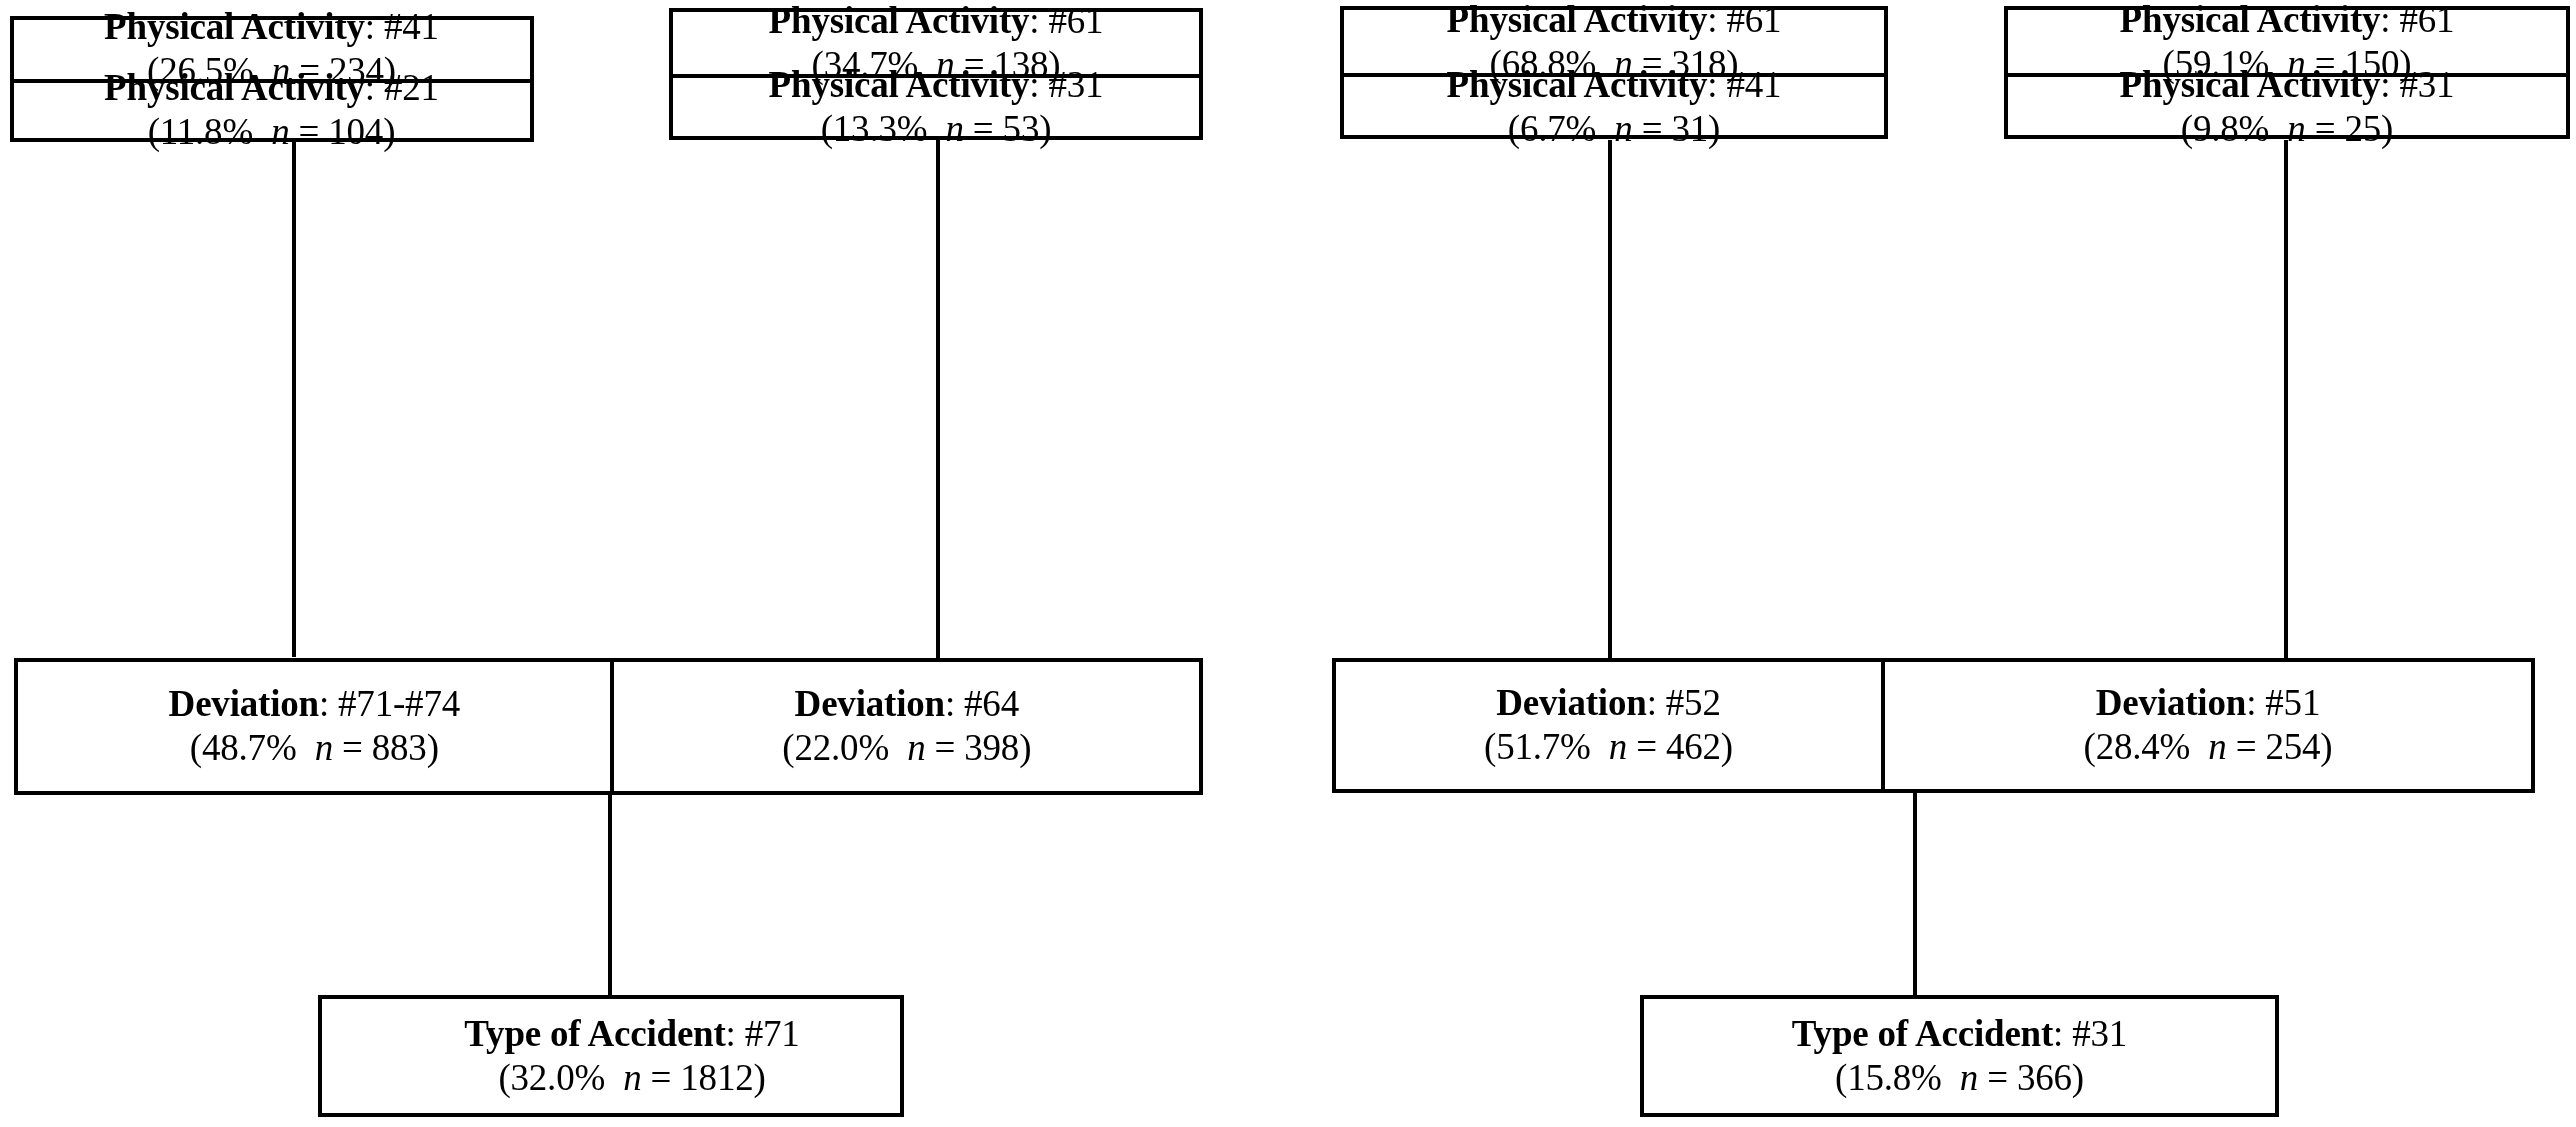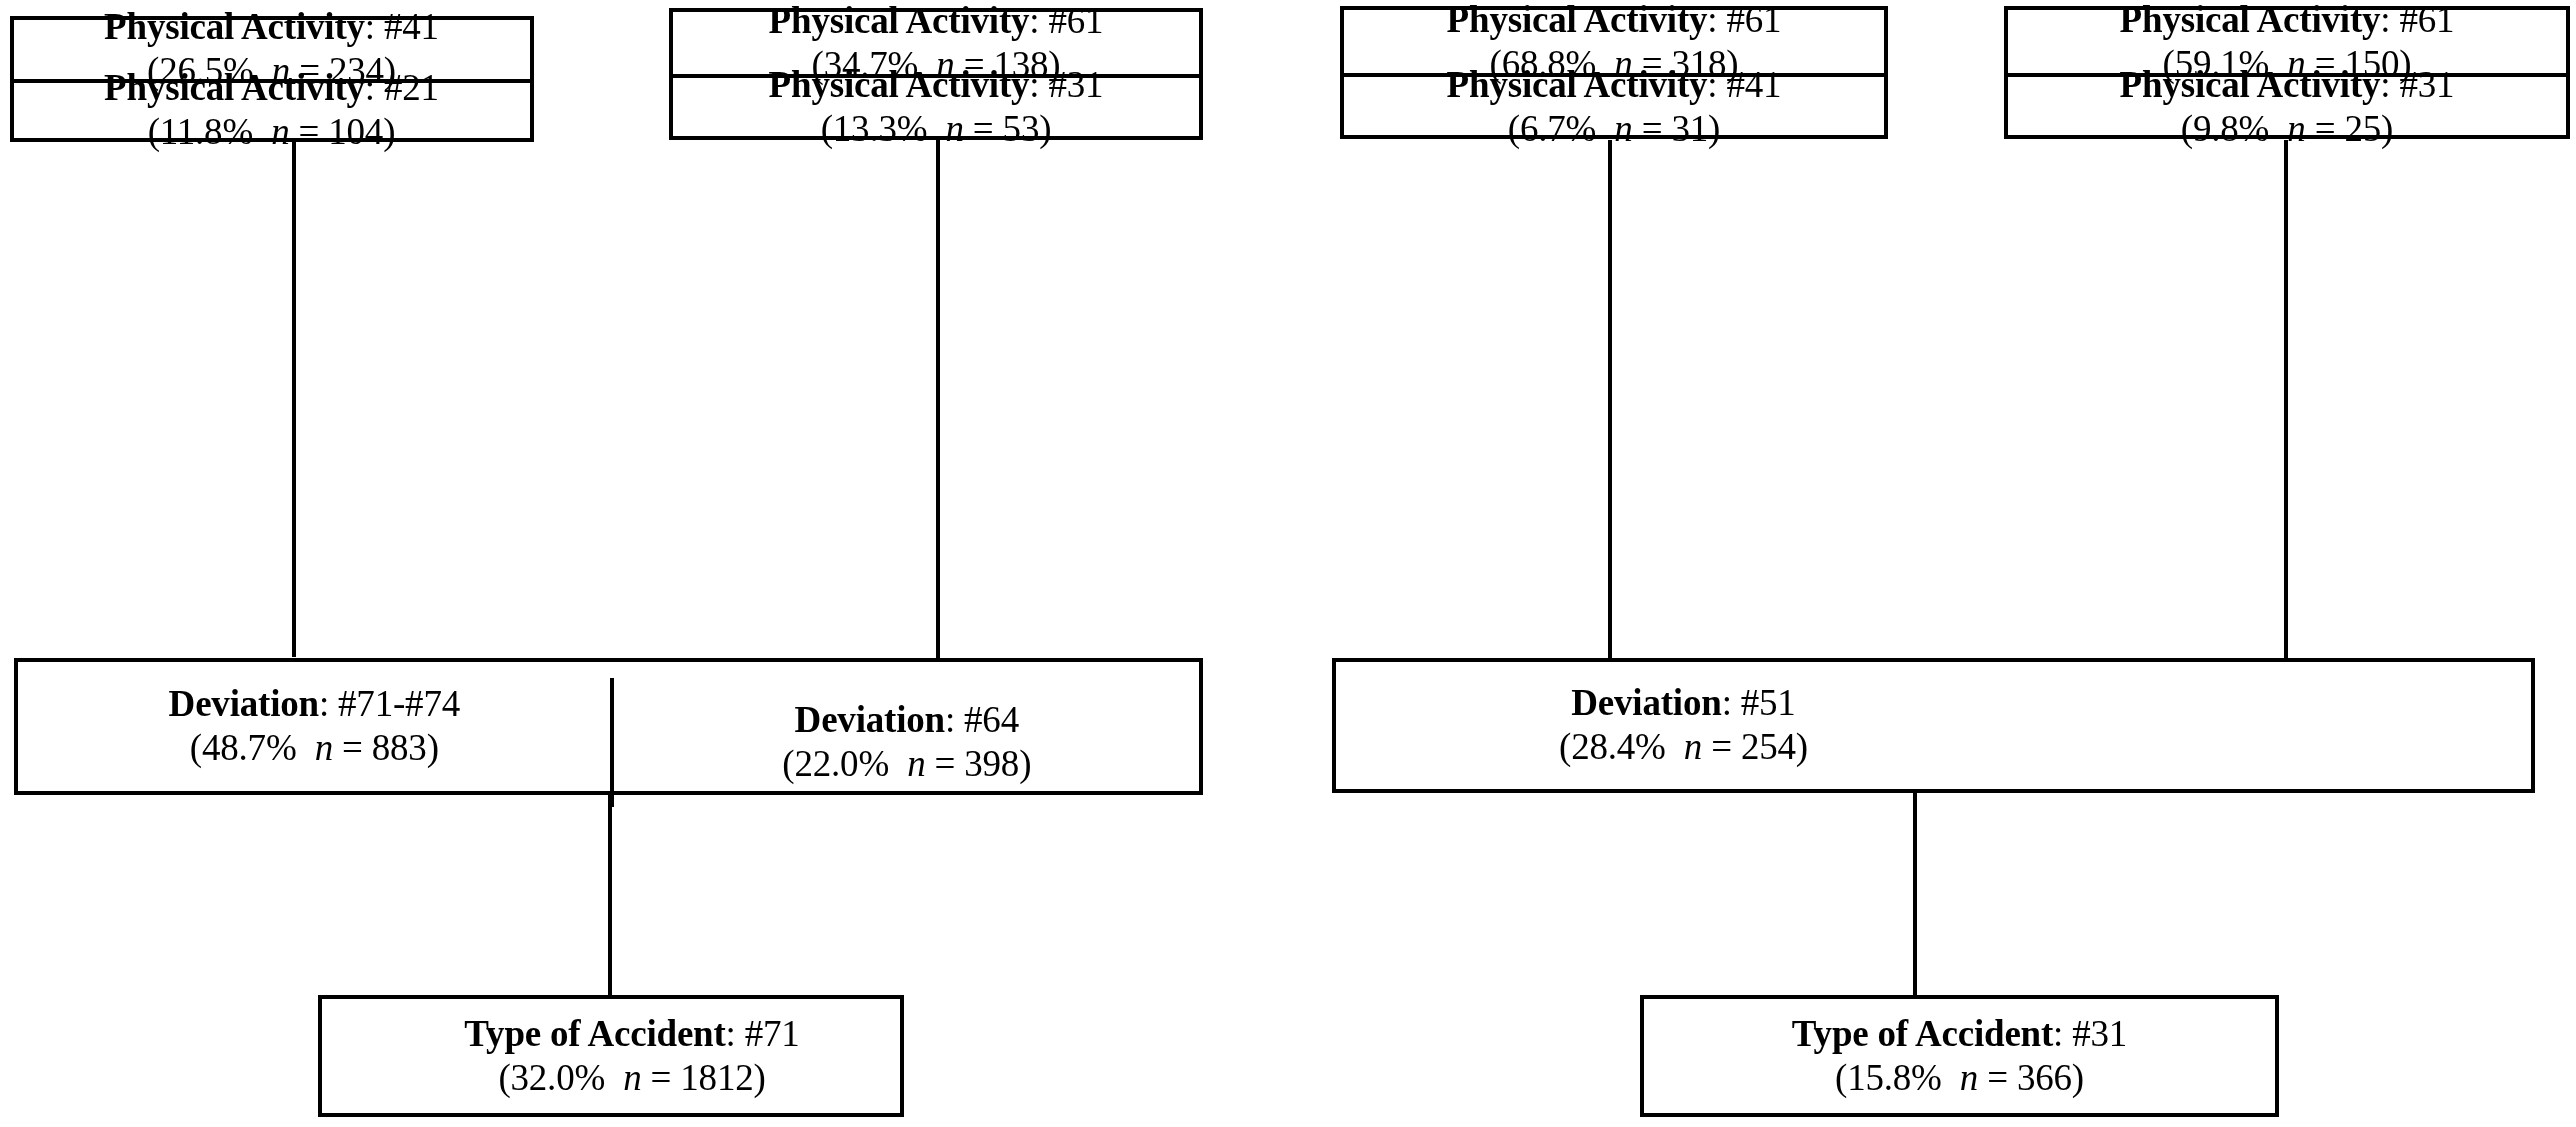--- a/index.html
+++ b/index.html
@@ -41,21 +41,20 @@
     background: #ffffff;
     display: flex;
     flex-direction: row;
   }
   .pair > .cell {
     height: 100%;
   }
   .pair > .cell + .cell {
     border-top: none;
     border-left: 4px solid #000000;
-    margin-top: 16px;
   }
   .line1 {
     font-size: 37px;
     line-height: 1.08;
     letter-spacing: -0.2px;
   }
   .line1 .lbl {
     font-weight: bold;
     font-family: Liberation Serif, serif;
   }
@@ -133,20 +132,24 @@
       <div class="line1"><span class="lbl">Deviation</span><span>: </span><span>#71-#74</span></div>
       <div class="line2">(<span>48.7%</span>&nbsp; <span class="nit">n</span> <span>=</span> <span>883</span>)</div>
     </div>
     <div class="cell" style="width:589px;">
       <div class="line1"><span class="lbl">Deviation</span><span>: </span><span>#64</span></div>
       <div class="line2">(<span>22.0%</span>&nbsp; <span class="nit">n</span> <span>=</span> <span>398</span>)</div>
     </div>
   </div>
 
   <div class="pair" style="left:1332px; top:658px; width:1203px; height:135px;">
+    <div class="cell" style="width:583px;">
+      <div class="line1"><span class="lbl">Deviation</span><span>: </span><span>#52</span></div>
+      <div class="line2">(<span>51.7%</span>&nbsp; <span class="nit">n</span> <span>=</span> <span>462</span>)</div>
+    </div>
     <div class="cell" style="width:695px;">
       <div class="line1"><span class="lbl">Deviation</span><span>: </span><span>#51</span></div>
       <div class="line2">(<span>28.4%</span>&nbsp; <span class="nit">n</span> <span>=</span> <span>254</span>)</div>
     </div>
   </div>
 
   <div class="connector" style="left:608px; top:793px; height:203px;"></div>
   <div class="connector" style="left:1913px; top:793px; height:203px;"></div>
 
   <div class="node cell" style="left:318px; top:995px; width:586px; height:122px;padding-left:42px;">

